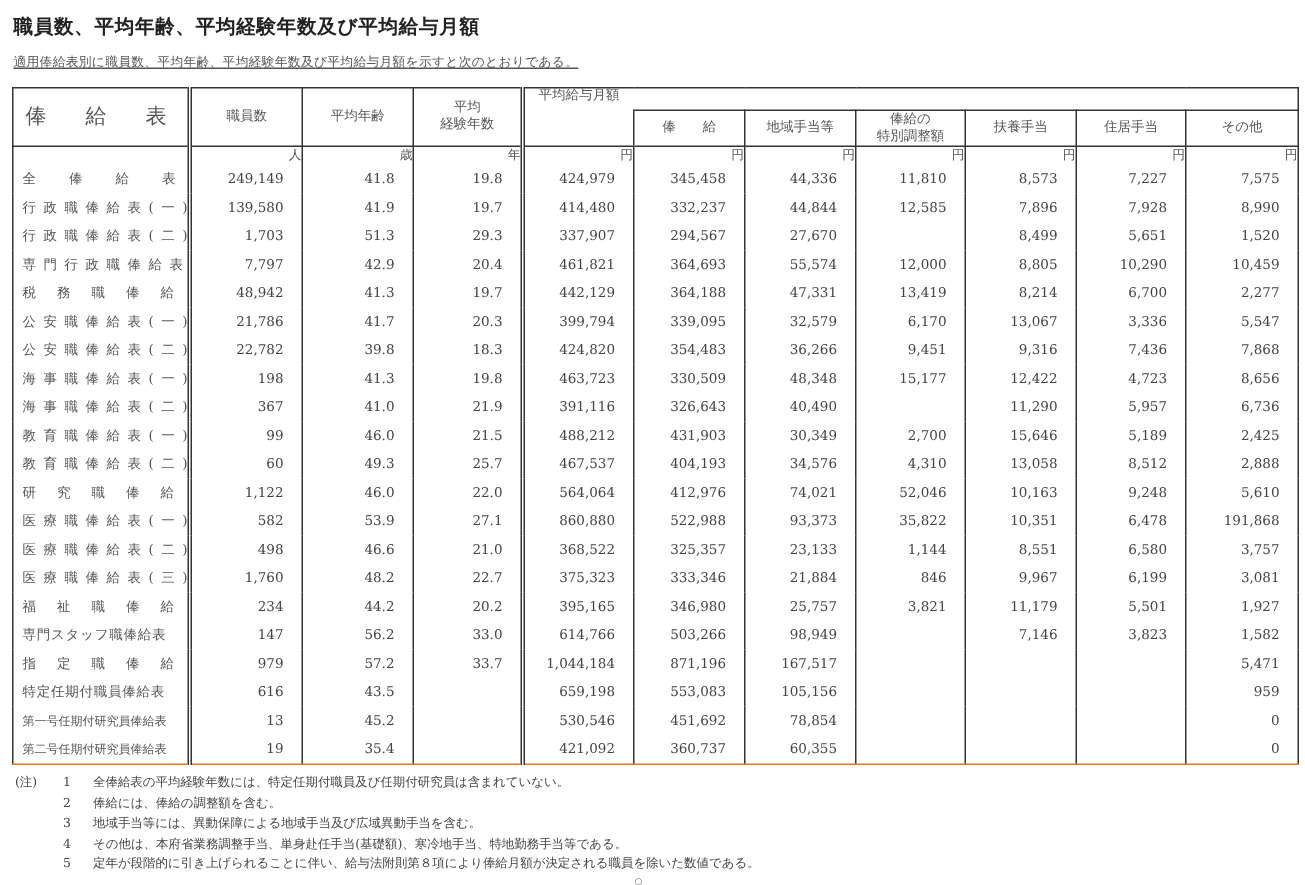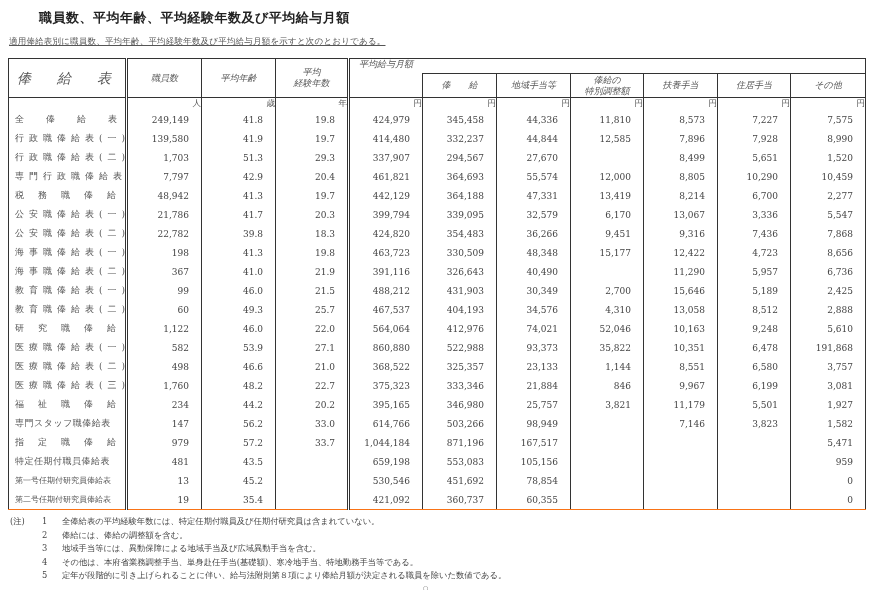--- a/index.html
+++ b/index.html
@@ -4,40 +4,40 @@
 <style>
   html, body { margin: 0; padding: 0; background: #ffffff; }
   body {
     width: 870px; height: 590px; overflow: hidden; position: relative;
     font-family: "DejaVu Serif", "Liberation Serif", serif;
     color: #333;
   }
   .title {
     position: absolute; left: 9px; top: 9px;
     font-family: "DejaVu Sans", "Liberation Sans", sans-serif;
-    font-size: 13px; font-weight: bold; color: #222; letter-spacing: 0.5px; margin-left: 30px;
+    font-size: 13px; font-weight: bold; color: #222; letter-spacing: 0.5px;
   }
   .intro {
     position: absolute; left: 9px; top: 36px;
     font-size: 8.5px; color: #555; letter-spacing: 0.2px; text-decoration: underline;
   }
   table.main {
     position: absolute; left: 8px; top: 58px;
     border-collapse: collapse;
     table-layout: fixed;
     width: 857px;
     font-size: 9px;
     color: #444;
   }
   table.main th, table.main td {
     padding: 0; margin: 0; overflow: hidden; white-space: nowrap;
   }
   table.main th {
     font-weight: normal; color: #555;
-    border: 1px solid #333; text-align: center; line-height: 11px; font-style: italic;
+    border: 1px solid #333; text-align: center; line-height: 11px;
   }
   .dbl-r { border-right: 3px double #333 !important; }
   .hdr-top th { height: 14px; }
   .hdr-bot th { height: 23px; }
   th.big { font-size: 14px; letter-spacing: 6px; }
   th.avgpay { vertical-align: top; padding-top: 9px; border-bottom: none; border-top: 1px solid #333; }
   .unit-row td { height: 11px; font-size: 8.5px; text-align: right; padding-right: 3px; color: #555; }
   table.main td {
     border-left: 1px solid #333; border-right: 1px solid #333;
   }
@@ -352,21 +352,21 @@
         <td>1,044,184</td>
         <td>871,196</td>
         <td>167,517</td>
         <td></td>
         <td></td>
         <td></td>
         <td>5,471</td>
       </tr>
       <tr>
         <td class="name dbl-r small">特定任期付職員俸給表</td>
-        <td>481</td>
+        <td>616</td>
         <td>43.5</td>
         <td class="dbl-r"></td>
         <td>659,198</td>
         <td>553,083</td>
         <td>105,156</td>
         <td></td>
         <td></td>
         <td></td>
         <td>959</td>
       </tr>

